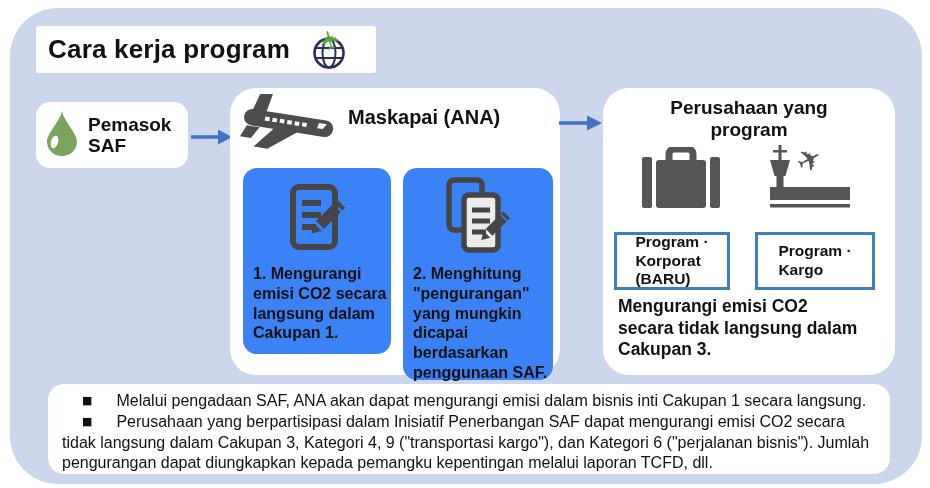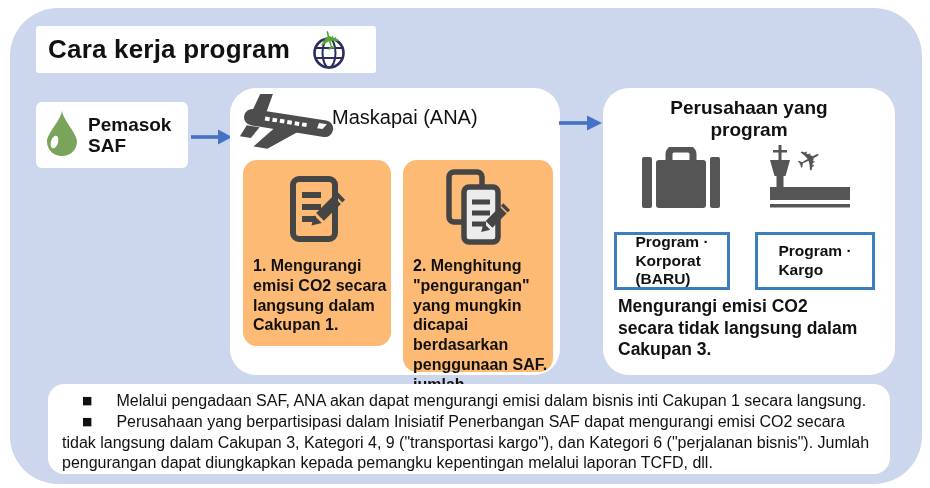--- a/index.html
+++ b/index.html
@@ -4,31 +4,31 @@
 <style>
   html,body{margin:0;padding:0;background:#ffffff;}
   body{font-family:"Liberation Sans","DejaVu Sans",sans-serif;color:#111;}
   .stage{position:relative;width:930px;height:488px;background:#fff;overflow:hidden;}
   .panel{position:absolute;left:10px;top:8px;width:912px;height:476px;background:#ccd6ec;border-radius:48px;}
   .card{position:absolute;background:#fff;}
 
   .title-box{left:36px;top:26px;width:340px;height:47px;border-radius:3px;display:flex;align-items:center;gap:16px;padding-left:12px;box-sizing:border-box;}
   .page-title{font-size:26px;font-weight:bold;letter-spacing:.2px;}
 
-  .supplier-box{left:36px;top:102px;width:152px;height:66px;border-radius:6px;display:flex;align-items:center;gap:8px;padding-left:8px;box-sizing:border-box;}
+  .supplier-box{left:36px;top:102px;width:152px;height:66px;border-radius:14px;display:flex;align-items:center;gap:8px;padding-left:8px;box-sizing:border-box;}
   .supplier-label{font-size:19px;font-weight:bold;line-height:1.12;}
 
   .arrow{position:absolute;}
   .arrow1{left:189px;top:124px;}
   .arrow2{left:557px;top:110px;}
 
   .mid-box{left:230px;top:88px;width:330px;height:287px;border-radius:26px;}
   .jet{position:absolute;left:8px;top:6px;}
-  .mid-heading{position:absolute;left:102px;top:18px;font-size:20px;font-weight:normal;}
-  .step{position:absolute;top:72px;background:#fdba74;border-radius:14px;}
+  .mid-heading{position:absolute;left:118px;top:18px;font-size:20px;font-weight:bold;}
+  .step{position:absolute;top:80px;background:#3b82f6;border-radius:14px;}
   .step1{left:13px;width:148px;height:186px;}
   .step2{left:173px;width:150px;height:212px;}
   .step .icon-wrap{display:flex;justify-content:center;}
   .step1 .icon-wrap{margin-top:14px;}
   .step2 .icon-wrap{margin-top:8px;}
   .step-text{font-size:16px;font-weight:bold;line-height:1.24;padding:6px 6px 0 10px;white-space:nowrap;}
 
   .right-box{left:603px;top:88px;width:292px;height:287px;border-radius:26px;}
   .participants-heading{margin-top:9px;text-align:center;font-size:19px;font-weight:bold;line-height:1.18;}
   .picons{display:flex;justify-content:center;align-items:flex-end;gap:44px;margin-top:5px;height:66px;}

